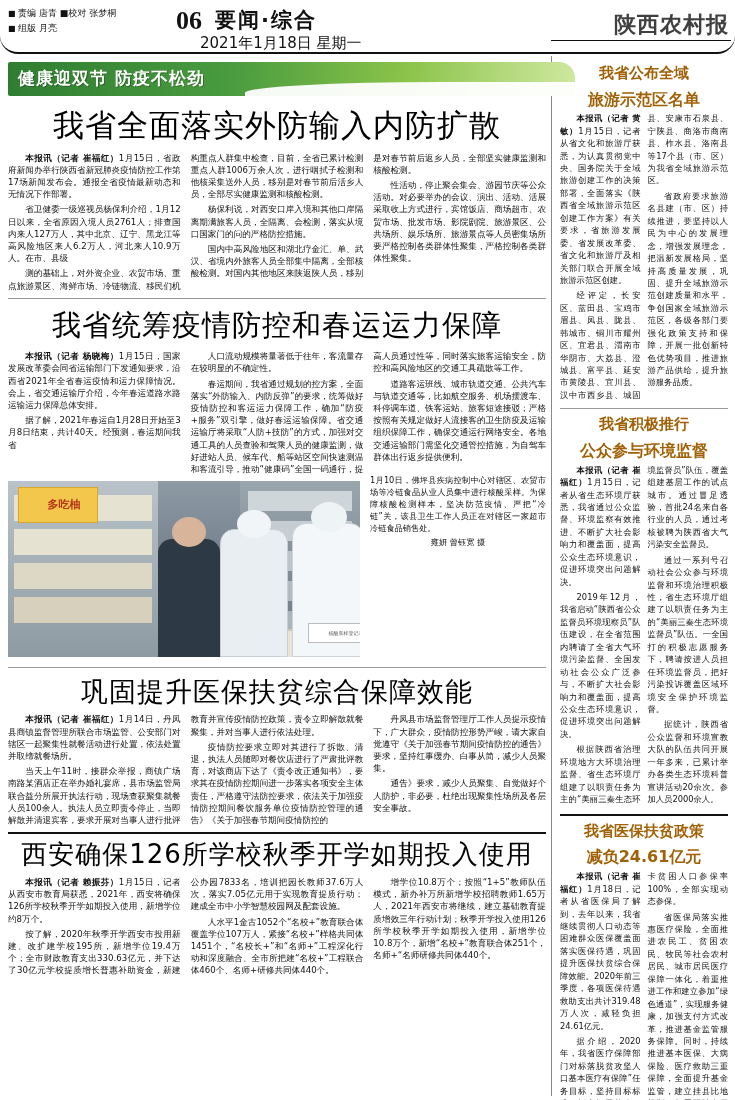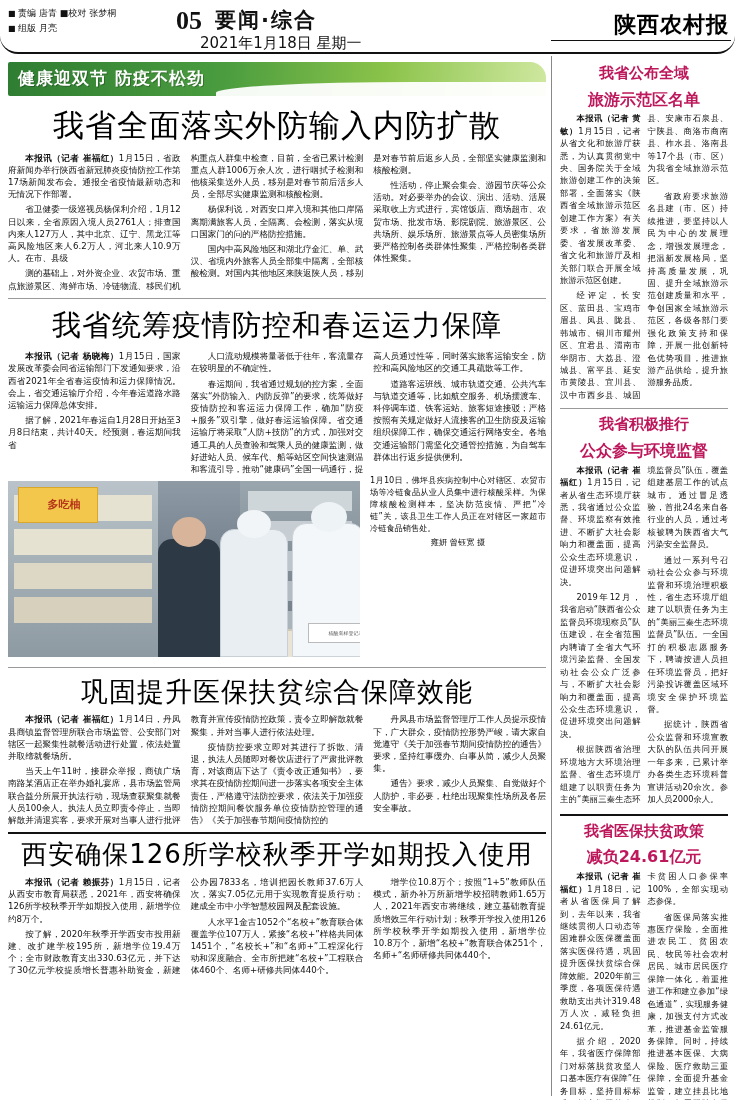--- a/index.html
+++ b/index.html
@@ -17,31 +17,31 @@
   .masthead{
     position:absolute;left:0;top:0;width:735px;height:52px;
     border-bottom:2px solid #111;
     border-radius:18px;
   }
   .mh-left{position:absolute;left:8px;top:6px;font-size:9px;line-height:15px;color:#111;}
   .mh-left div::before{content:"■ ";font-size:8px;}
   .mh-num{position:absolute;left:176px;top:6px;font-size:26px;font-weight:bold;font-family:"Liberation Serif",serif;color:#111;}
   .mh-title{position:absolute;left:215px;top:6px;font-size:21px;font-weight:bold;letter-spacing:2px;color:#111;}
   .mh-date{position:absolute;left:200px;top:34px;font-size:15px;color:#111;}
-  .mh-brand{position:absolute;right:6px;top:10px;font-size:22px;font-weight:bold;letter-spacing:1px;color:#000000;font-family:"DejaVu Sans",sans-serif;}
+  .mh-brand{position:absolute;right:6px;top:10px;font-size:22px;font-weight:bold;letter-spacing:1px;color:#404040;font-family:"DejaVu Sans",sans-serif;}
   .mh-rule{position:absolute;right:4px;top:40px;width:180px;height:0;border-top:1px solid #111;}
 
   
   .vrule{position:absolute;top:56px;left:551px;width:0;height:1040px;border-left:1px solid #888;}
 
   
   .main{position:absolute;left:8px;top:58px;width:538px;height:1036px;}
 
   
-  .banner{position:relative;width:538px;height:34px;margin-top:4px;overflow:hidden;}
+  .banner{position:relative;width:538px;height:34px;margin-top:4px;overflow:hidden;padding-left:29px;}
   .banner-bg{
     position:absolute;inset:0;
     background:linear-gradient(95deg,#2f7d32 0%,#4a9c3f 40%,#8bc34a 70%,#cfe8a0 100%);
     border-radius:2px 16px 2px 2px;
   }
   .banner-txt{
     position:absolute;left:10px;top:5px;font-size:17px;font-weight:bold;color:#ffffff;
     letter-spacing:1px;text-shadow:1px 1px 0 rgba(0,0,0,.25);
   }
   .banner-wave{
@@ -86,39 +86,39 @@
   .caption{font-size:8.2px;line-height:1.45;text-align:justify;}
   .caption .sig{display:block;text-align:center;margin-top:2px;}
 
   .photo-row{display:flex;gap:10px;}
   .photo-row .ph{flex:0 0 352px;}
   .photo-row .cap{flex:1;}
 
   
   .side{position:absolute;left:560px;top:58px;width:168px;}
   .side h2{
-    font-size:15px;font-weight:bold;text-align:center;margin:6px 0 2px 0;line-height:1.3;color:#be185d;
+    font-size:15px;font-weight:bold;text-align:center;margin:6px 0 2px 0;line-height:1.3;color:#a16207;
   }
   .side h2.big{font-size:16px;}
   .side .stext{font-size:8.3px;line-height:1.5;text-align:justify;column-count:2;column-gap:7px;}
   .side .stext p{margin:0 0 3px 0;text-indent:2em;}
   .side hr{border:0;border-top:1px solid #999;margin:7px 0 4px 0;}
   .side hr.thick{border-top:2px solid #111;}
 </style>
 </head>
 <body>
 
 <div class="page">
 
   <div class="masthead">
     <div class="mh-left">
       <div>责编 唐青   ■校对 张梦桐</div>
       <div>组版 月亮</div>
     </div>
-    <div class="mh-num">05</div>
+    <div class="mh-num">06</div>
     <div class="mh-title">要闻·综合</div>
     <div class="mh-date">2021年1月18日   星期一</div>
     <div class="mh-brand">陕西农村报</div>
     <div class="mh-rule"></div>
   </div>
 
   <div class="vrule"></div>
 
   <div class="main">
 

